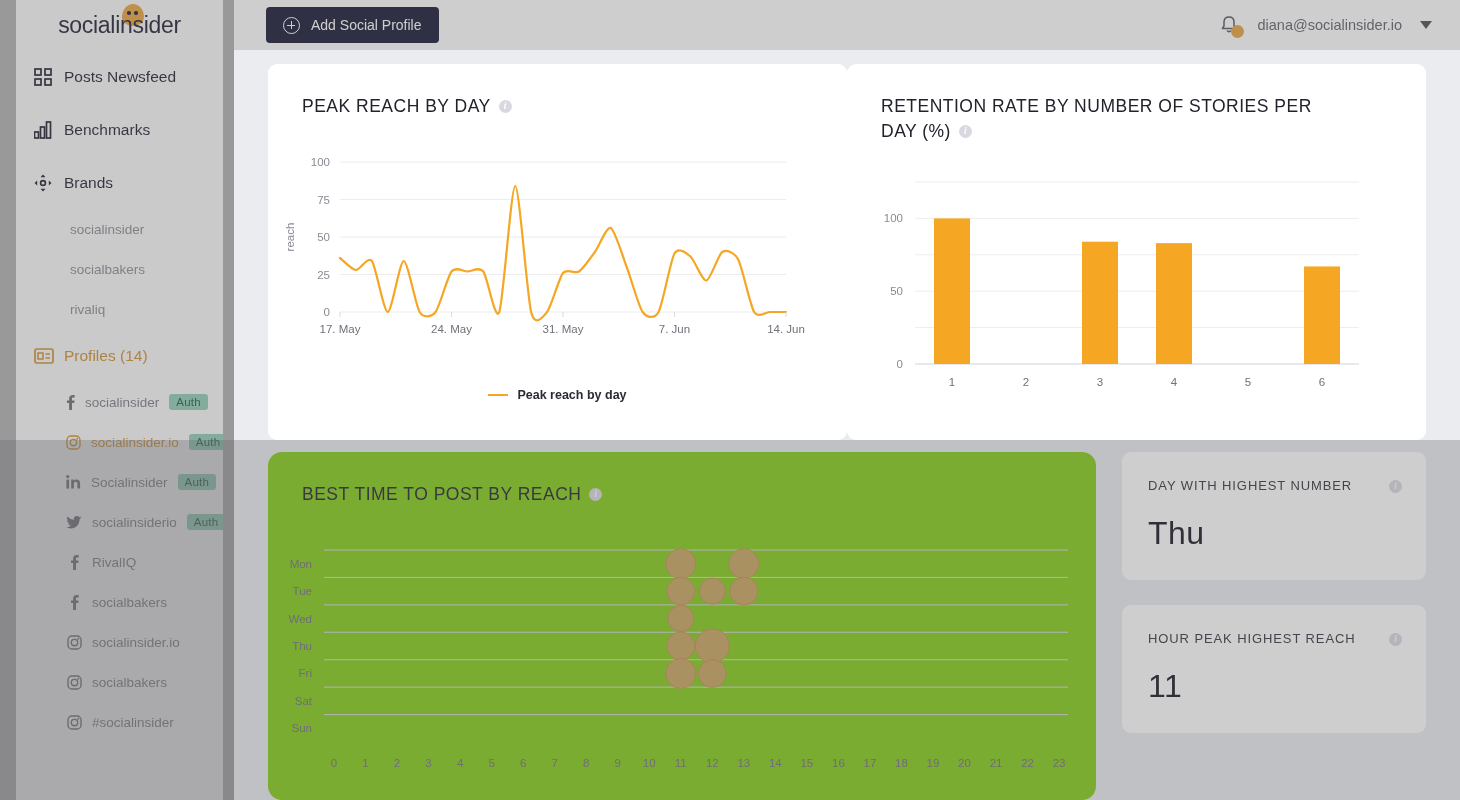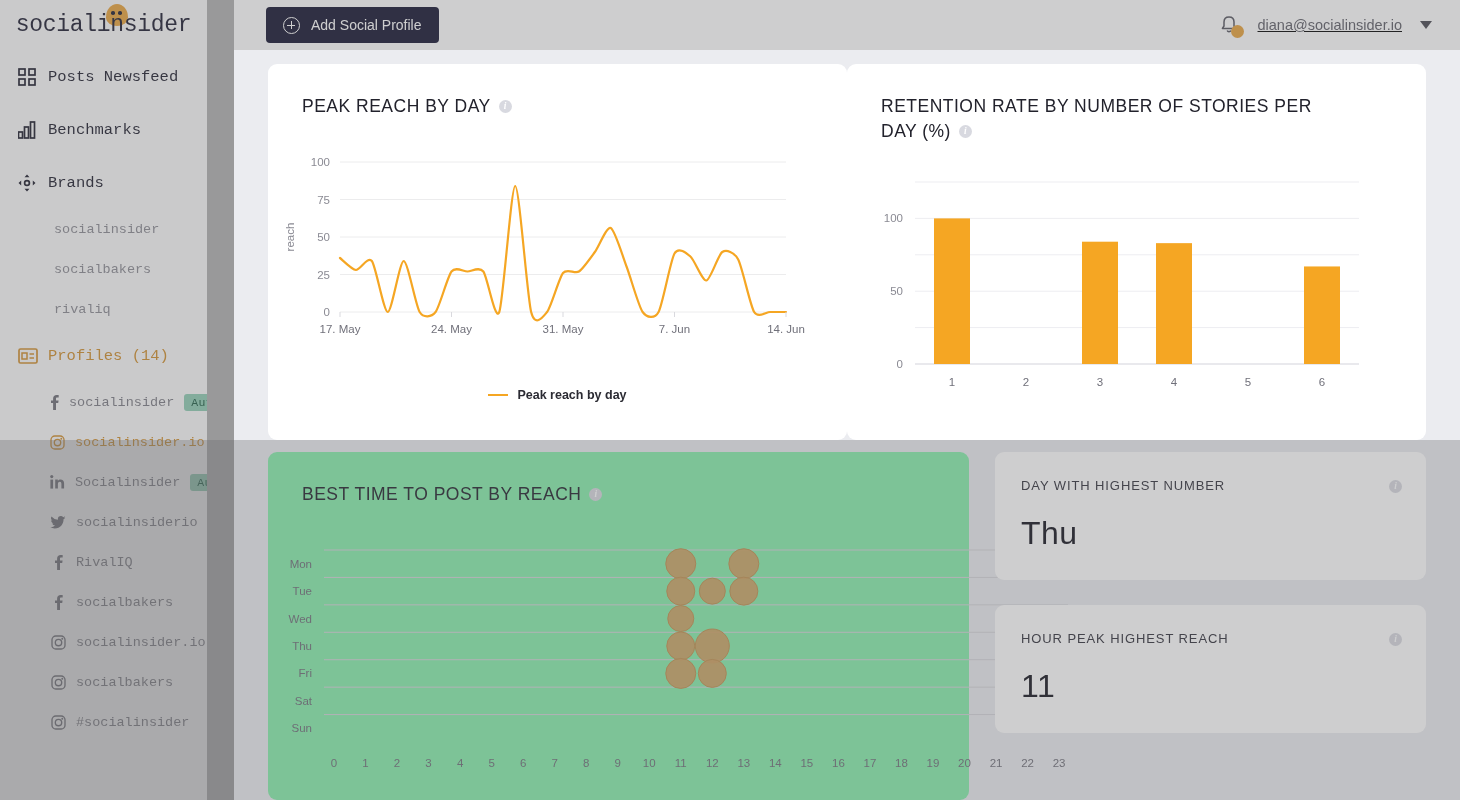--- a/index.html
+++ b/index.html
@@ -5,22 +5,22 @@
   * { margin:0; padding:0; box-sizing:border-box; }
   html, body { width:1460px; height:800px; overflow:hidden; }
   body {
     font-family: "Liberation Sans", sans-serif;
     background:#b0b0b0;
     position:relative;
   }
 
   
   .sidebar{
-    position:absolute; left:0; top:0; width:207px; height:800px;
-    background:#fafafa; overflow:hidden;font-family:Liberation Mono, monospace;
+    position:absolute; left:16px; top:0; width:207px; height:800px;
+    background:#fafafa; overflow:hidden;
   }
   .logo-wrap{ height:50px; display:flex; align-items:center; justify-content:center; position:relative; }
   .logo-text{ font-size:23px; color:#1b1b2f; letter-spacing:-.3px; font-weight:400; position:relative; z-index:1;}
   .logo-dot{
     position:absolute; left:106px; top:4px; width:22px; height:22px;
     background:#e8a33d; border-radius:50% 50% 50% 50%/60% 60% 40% 40%; z-index:0;
   }
   .logo-dot:before, .logo-dot:after{
     content:''; position:absolute; width:3.5px; height:3.5px; background:#1b1b2f; border-radius:50%; top:7px;
   }
@@ -57,21 +57,21 @@
   }
   .add-btn{
     margin-left:32px; background:#141430; color:#fff; height:36px; border:none; border-radius:4px;
     display:flex; align-items:center; gap:11px; padding:0 17px; font-size:14px; cursor:pointer;
     font-family:inherit;
   }
   .plus-ic{ width:17px; height:17px; border:1.4px solid #fff; border-radius:50%; position:relative; }
   .plus-ic:before,.plus-ic:after{ content:''; position:absolute; background:#fff; }
   .plus-ic:before{ left:3.4px; top:7px; width:8px; height:1.4px; }
   .plus-ic:after{ top:3.4px; left:7px; height:8px; width:1.4px; }
-  .topright{ margin-left:auto; display:flex; align-items:center; gap:18px; padding-right:28px;text-decoration:underline; }
+  .topright{ margin-left:auto; display:flex; align-items:center; gap:18px; padding-right:28px; }
   .bell{ position:relative; width:22px; height:22px; cursor:pointer; }
   .bell svg{ display:block; }
   .bell-dot{ position:absolute; right:-4px; bottom:-2px; width:13px; height:13px; background:#e8a33d; border-radius:50%; }
   .user-email{ color:#5f5f68; font-size:14.5px; }
   .caret{ width:0;height:0;border-left:6px solid transparent;border-right:6px solid transparent;border-top:8px solid #4a4a53; cursor:pointer;}
 
   
   .panel-top{
     position:absolute; left:234px; top:50px; width:1226px; height:390px;
     background:#ebecf0; padding:14px 34px 0 34px; display:flex; 
@@ -96,21 +96,21 @@
     position:absolute; bottom:38px; left:0; right:0; display:flex; justify-content:center;
     align-items:center; gap:9px; font-size:12.5px; color:#2b2b33; font-weight:bold;
   }
   .legend-line{ width:20px; height:2.5px; background:#f5a623; }
 
   
   .panel-bottom{
     position:absolute; left:234px; top:440px; width:1226px; height:360px;
     background:#ebecf0; padding:12px 34px 0 34px; display:flex; gap:26px;
   }
-  .bigcard{ background:#86efac; border-radius:9px; width:701px; position:relative; }
+  .bigcard{ background:#84cc16; border-radius:14px; width:828px; position:relative; }
   .sidecards{ display:flex; flex-direction:column; gap:25px; flex:1; }
   .statcard{ background:#fff; border-radius:9px; height:128px; position:relative; padding:26px 0 0 26px; }
   .stat-label{ font-size:13px; color:#32323c; letter-spacing:.9px; }
   .stat-value{ font-size:32px; color:#14141e; margin-top:22px; font-weight:400; letter-spacing:.5px;}
   .stat-info{ position:absolute; right:24px; top:28px; }
 
   .dim{
     position:absolute; left:0; top:440px; width:1460px; height:360px;
     background:rgba(105,105,110,.33); pointer-events:none; z-index:40;
   }

